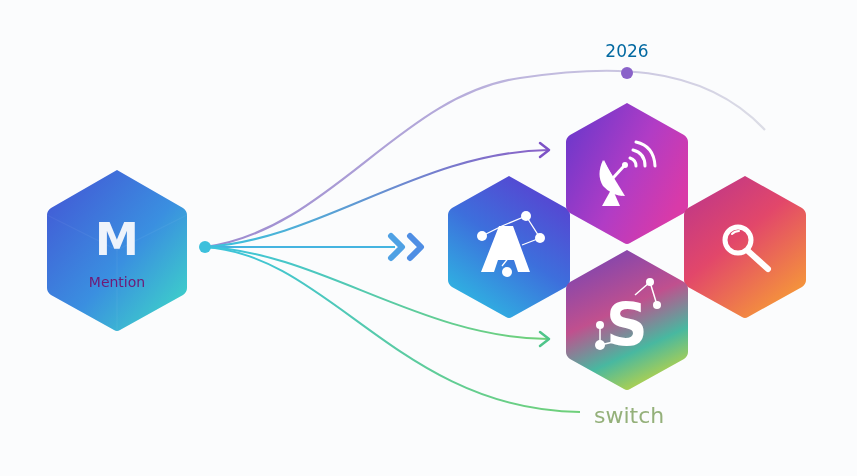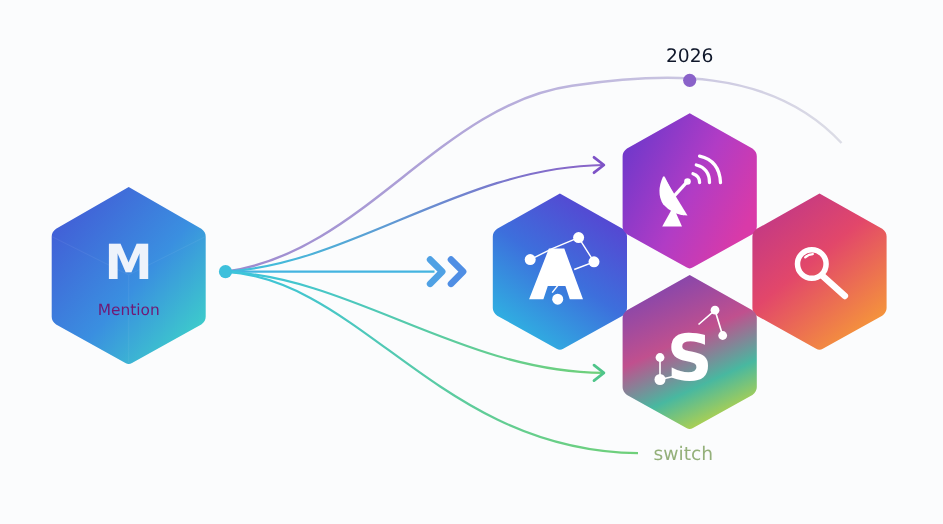--- a/index.html
+++ b/index.html
@@ -120,15 +120,15 @@
       <circle cx="650" cy="282" r="4" stroke="none"></circle>
       <circle cx="657" cy="305" r="4" stroke="none"></circle>
       <circle cx="600" cy="325" r="4" stroke="none"></circle>
       <circle cx="600" cy="345" r="5" stroke="none"></circle>
     </g>
   </g>
 </svg>
 
 <div class="lbl" style="left:86px;top:218px;width:62px;text-align:center;font-size:44px;font-weight:bold;color:#eef3fb;line-height:44px;">M</div>
 <div class="lbl" style="left:67px;top:274px;width:100px;text-align:center;font-size:14px;color:#701a75;">Mention</div>
-<div class="lbl" style="left:596px;top:41px;width:62px;text-align:center;font-size:17px;color:#0f172a;">2026</div>
-<div class="lbl" style="left:594px;top:403px;font-size:17px;color:#94b07a;">switch</div>
+<div class="lbl" style="left:596px;top:41px;width:62px;text-align:center;font-size:17px;color:#0369a1;">2026</div>
+<div class="lbl" style="left:594px;top:403px;font-size:22px;color:#94b07a;">switch</div>
 </div>
 
 </body></html>

